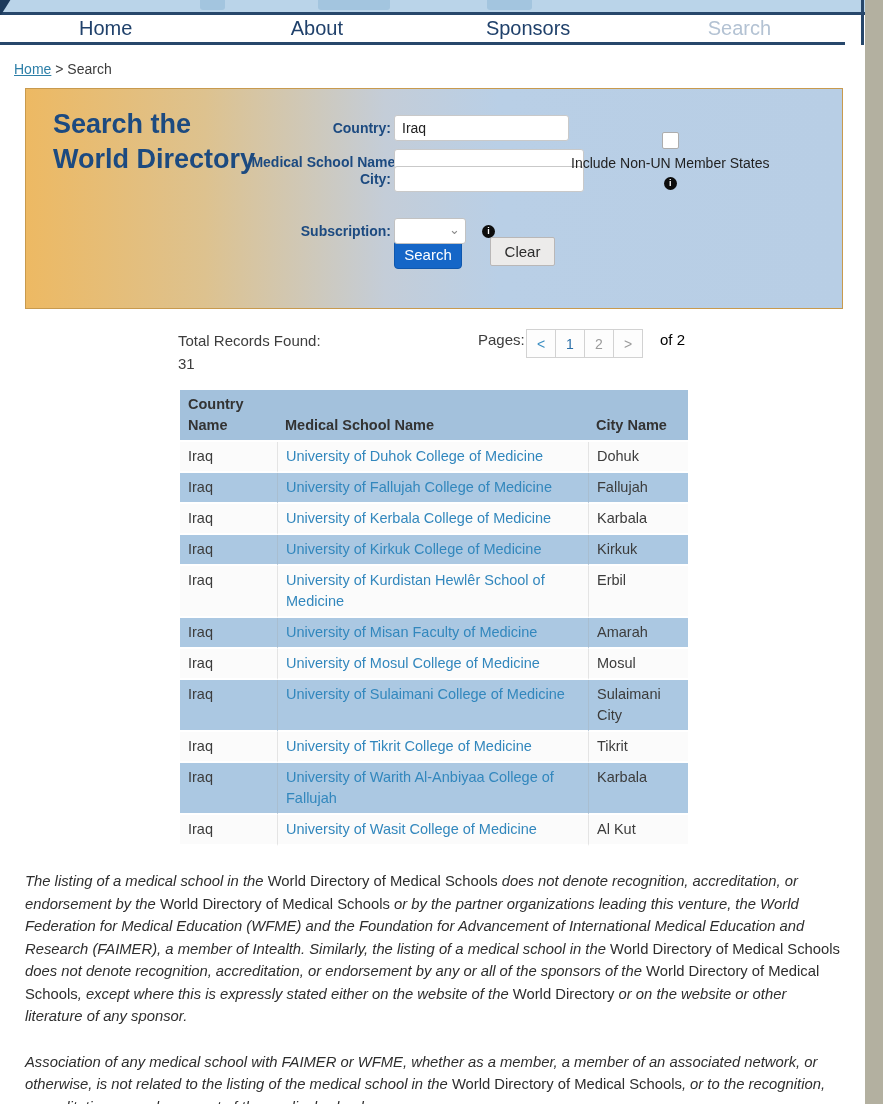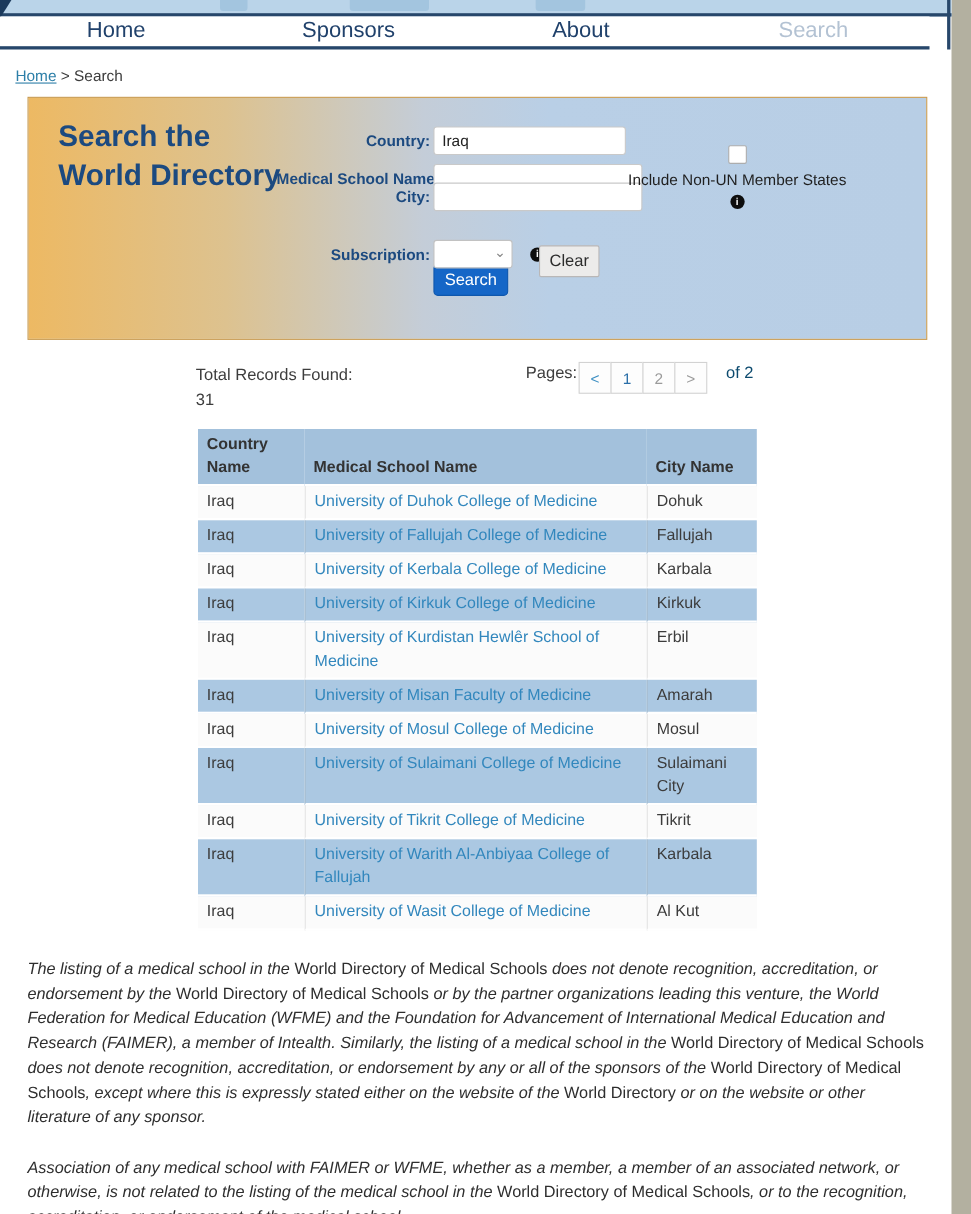--- a/index.html
+++ b/index.html
@@ -43,33 +43,33 @@
     border-radius:3px;background:#fff;z-index:2;cursor:pointer;}
   .chev{position:absolute;right:5px;top:3px;color:#8a8a8a;font-size:13px;}
   .info-icon{display:inline-block;width:13px;height:13px;border-radius:50%;background:#0d0d0d;color:#fff;
     font-size:9px;font-weight:bold;text-align:center;line-height:13px;vertical-align:middle;font-style:normal;}
   .chk-group{position:absolute;left:545px;top:17px;display:flex;align-items:center;gap:6px;z-index:3;flex-direction:column;}
   .chk-box{width:15px;height:15px;background:#fff;border:1px solid #adadad;border-radius:2px;cursor:pointer;}
   .chk-label{font-size:14px;color:#1f1f1f;white-space:nowrap;}
   .btn-search{position:absolute;left:368px;top:151px;width:68px;height:29px;background:var(--accent,#1566c7);
     color:#fff;border:1px solid #0f57ad;border-radius:4px;font-size:15px;cursor:pointer;
     font-family:"Liberation Sans","DejaVu Sans",sans-serif;}
-  .btn-clear{position:absolute;left:464px;top:134px;width:55px;height:29px;background:#ecebea;color:#2c2c2c;
+  .btn-clear{position:absolute;left:464px;top:148px;width:65px;height:29px;background:#ecebea;color:#2c2c2c;
     border:1px solid #b9b7b7;border-radius:2px;font-size:15px;cursor:pointer;
     font-family:"Liberation Sans","DejaVu Sans",sans-serif;}
   
   .total-block{position:absolute;left:178px;top:329px;width:160px;font-size:15px;color:#3d3d3d;line-height:23px;}
   .pages-label{position:absolute;left:478px;top:331px;font-size:15px;color:#3d3d3d;}
   .pager{position:absolute;left:527px;top:329px;display:flex;}
   .page-btn{width:30px;height:29px;box-sizing:border-box;border:1px solid #d2d2d2;background:#fdfdfd;
     display:flex;align-items:center;justify-content:center;font-size:14px;color:#9b9b9b;cursor:pointer;margin-left:-1px;}
   .page-btn.arrow{color:#3b8ec2;}
   .page-btn.current{color:#2a6fa8;}
   .page-btn.next{color:#9b9b9b;}
-  .of-pages{position:absolute;left:660px;top:331px;font-size:15px;color:#0c4a6e;}
+  .of-pages{position:absolute;left:660px;top:331px;font-size:15px;color:#000000;}
   
   .results-table{position:absolute;left:180px;top:390px;width:508px;border-collapse:separate;border-spacing:0;}
   .results-table th{background:var(--tableblue,#a3c1dc);color:#333;font-weight:bold;font-size:14.5px;
     text-align:left;padding:4px 8px;vertical-align:bottom;line-height:21px;border-bottom:2px solid #fff;}
   .results-table td{font-size:14.5px;padding:4px 8px;vertical-align:top;line-height:21px;
     border-bottom:2px solid #fff;border-left:1px solid rgba(160,160,160,.25);color:#3c3c3c;}
   .results-table td:first-child, .results-table th:first-child{border-left:none;}
   .results-table tr.odd td{background:#fbfbfb;}
   .results-table tr.even td{background:var(--rowblue,#abc8e2);}
   .results-table a{color:var(--link,#3287bd);text-decoration:none;cursor:pointer;}
@@ -87,22 +87,22 @@
 <div class="top-strip">
   <div class="smudge" style="left:200px;width:25px;"></div>
   <div class="smudge" style="left:318px;width:72px;"></div>
   <div class="smudge" style="left:487px;width:45px;"></div>
   <div class="corner-mark"></div>
 </div>
 <div class="nav-right-border"></div>
 
 <nav class="top-nav">
     <div class="nav-item">Home</div>
+    <div class="nav-item">About</div>
     <div class="nav-item">Sponsors</div>
-    <div class="nav-item">About</div>
     <div class="nav-item active">Search</div>
   </nav>
 
 <div class="breadcrumb">
   <a>Home</a>
   <span>&gt;</span>
   <span>Search</span>
 </div>
 
 <div class="panel">

